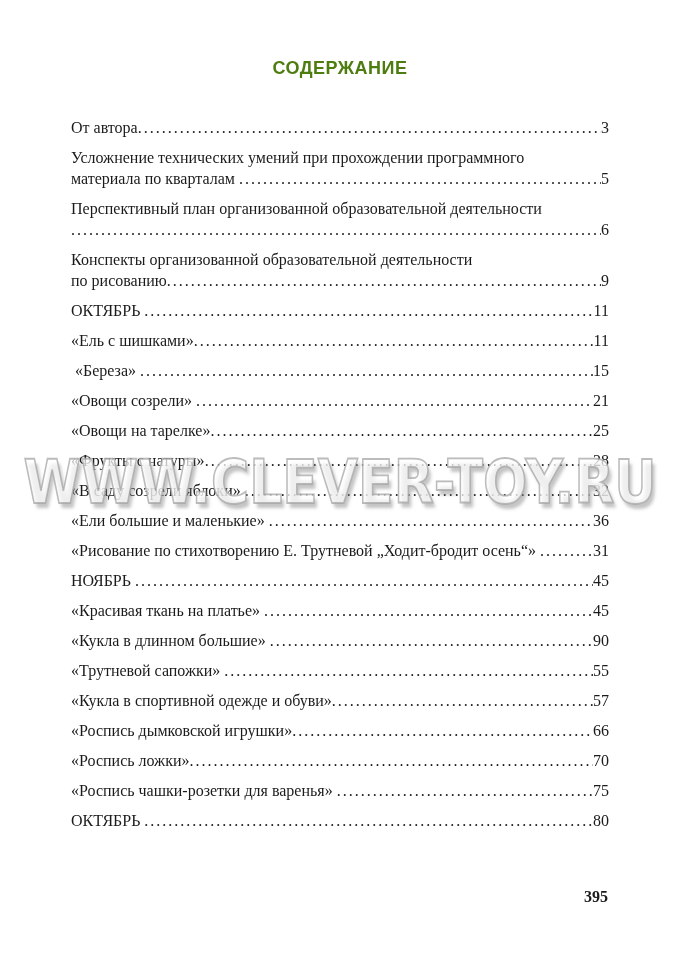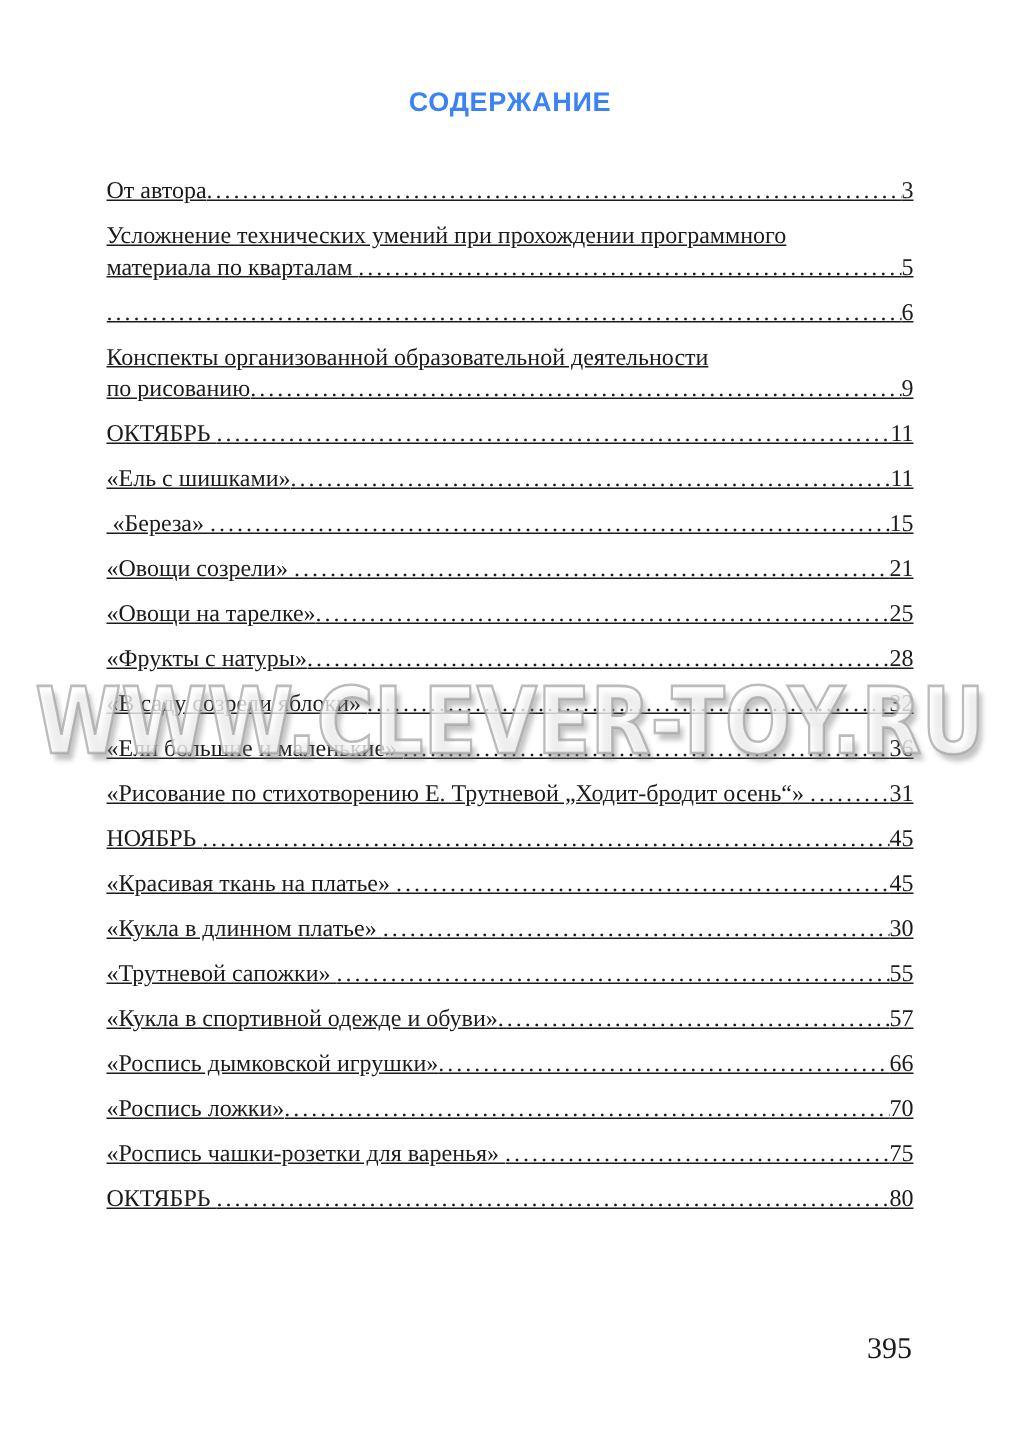--- a/index.html
+++ b/index.html
@@ -19,33 +19,32 @@
   .page-title {
     position: absolute;
     top: 58px;
     left: 0;
     width: 100%;
     text-align: center;
     font-family: "Liberation Sans", "DejaVu Sans", sans-serif;
     font-weight: bold;
     font-size: 18px;
     letter-spacing: 0.5px;
-    color: #3b82f6;
+    color: #4d7c0f;
   }
   .toc {
     position: absolute;
     top: 117px;
     left: 71px;
     width: 538px;
     font-size: 16px;
     line-height: 21px;
   }
   .toc-entry {
     margin-bottom: 9px;
-    text-decoration: underline;
   }
   .toc-line {
     white-space: pre;
   }
   .toc-lastline {
     display: flex;
     align-items: baseline;
     width: 100%;
   }
   .toc-text {
@@ -64,21 +63,22 @@
   }
   .toc-page {
     flex: 0 0 auto;
   }
   .footer-page-number {
     position: absolute;
     top: 888px;
     left: 71px;
     width: 537px;
     text-align: right;
-    font-size: 20px;
+    font-size: 16px;
+    font-weight: bold;
   }
   .watermark {
     position: absolute;
     top: 446px;
     left: 12px;
     width: 656px;
     text-align: center;
     font-family: "DejaVu Sans", sans-serif;
     font-weight: bold;
     font-size: 52px;
@@ -109,20 +109,21 @@
   </div>
       <div class="toc-entry">
     <div class="toc-line">Усложнение технических умений при прохождении программного</div>
         <div class="toc-lastline">
       <span class="toc-text">материала по кварталам </span>
       <span class="toc-leader"></span>
       <span class="toc-page">5</span>
     </div>
   </div>
       <div class="toc-entry">
+    <div class="toc-line">Перспективный план организованной образовательной деятельности</div>
         <div class="toc-lastline">
       <span class="toc-leader"></span>
       <span class="toc-page">6</span>
     </div>
   </div>
       <div class="toc-entry">
     <div class="toc-line">Конспекты организованной образовательной деятельности</div>
         <div class="toc-lastline">
       <span class="toc-text">по рисованию</span>
       <span class="toc-leader"></span>
@@ -201,23 +202,23 @@
   </div>
       <div class="toc-entry">
     <div class="toc-lastline">
       <span class="toc-text">«Красивая ткань на платье» </span>
       <span class="toc-leader"></span>
       <span class="toc-page">45</span>
     </div>
   </div>
       <div class="toc-entry">
     <div class="toc-lastline">
-      <span class="toc-text">«Кукла в длинном платье» </span>
-      <span class="toc-leader"></span>
-      <span class="toc-page">30</span>
+      <span class="toc-text">«Кукла в длинном большие» </span>
+      <span class="toc-leader"></span>
+      <span class="toc-page">90</span>
     </div>
   </div>
       <div class="toc-entry">
     <div class="toc-lastline">
       <span class="toc-text">«Трутневой сапожки» </span>
       <span class="toc-leader"></span>
       <span class="toc-page">55</span>
     </div>
   </div>
       <div class="toc-entry">

